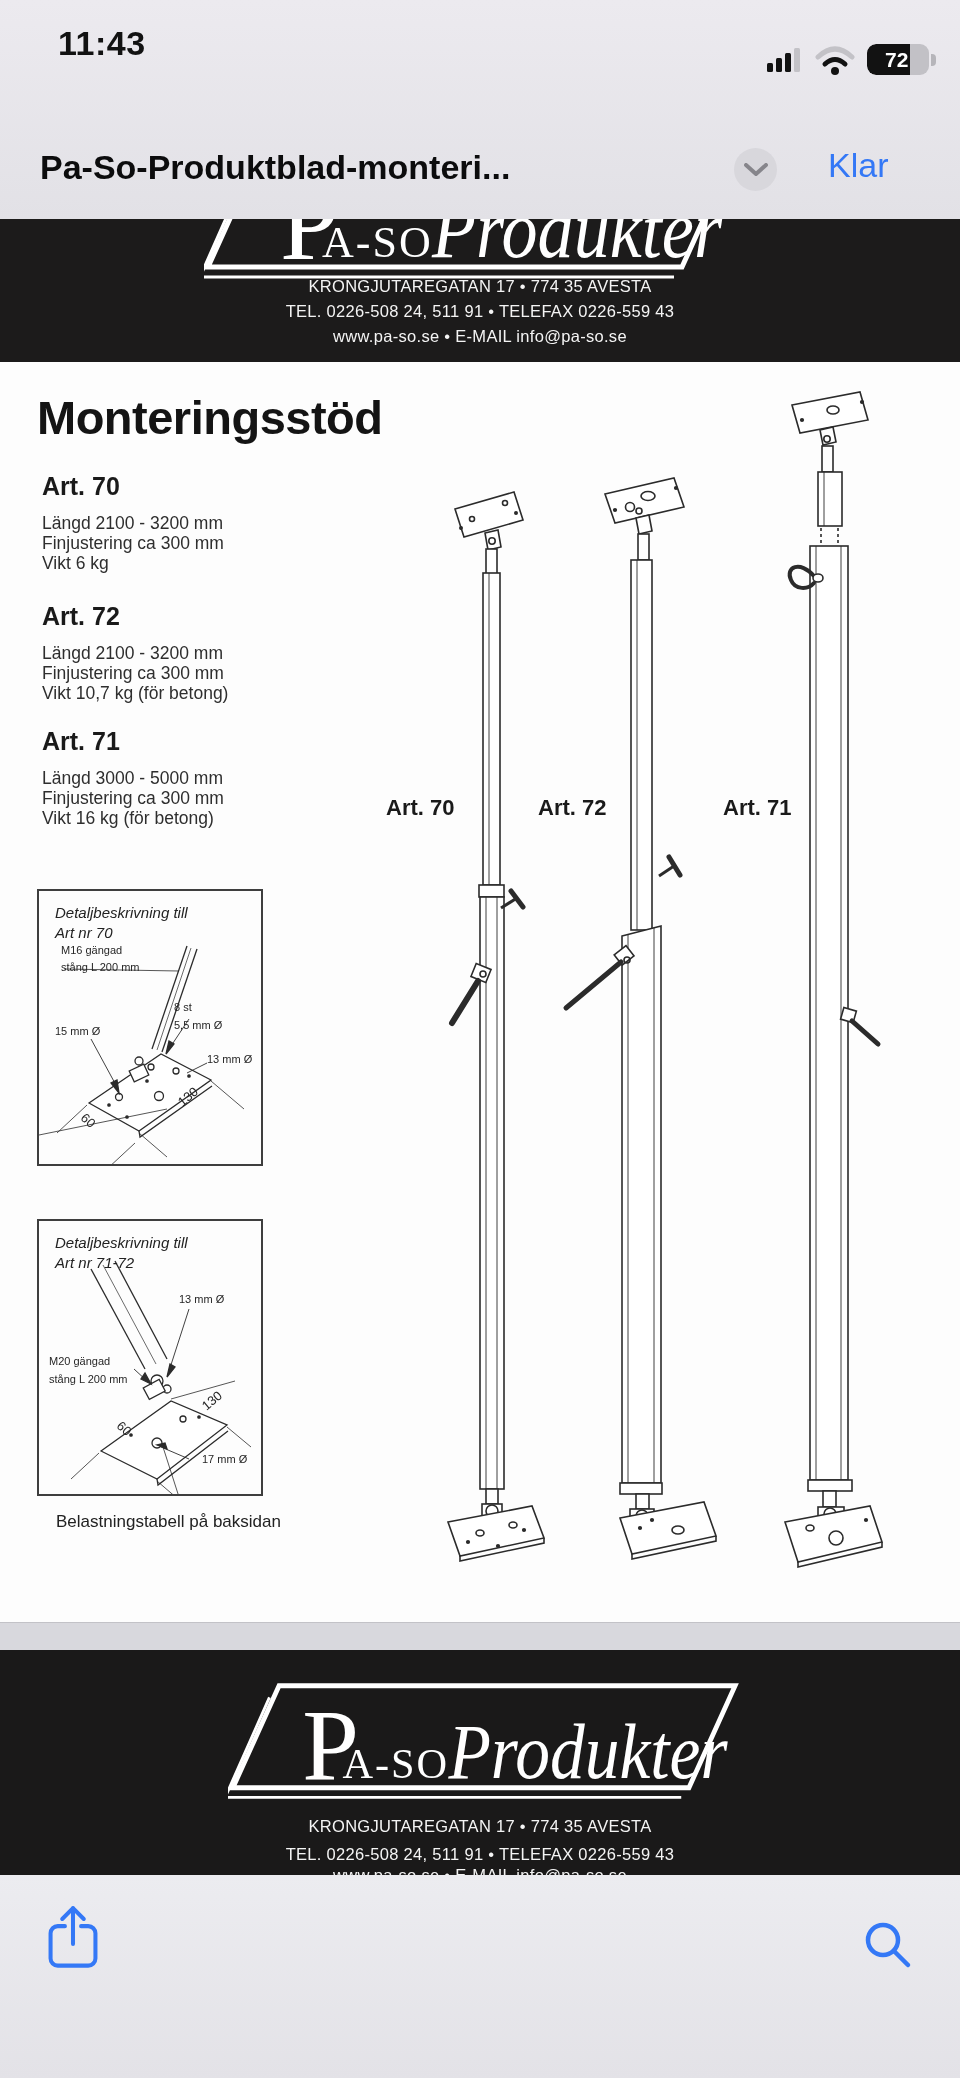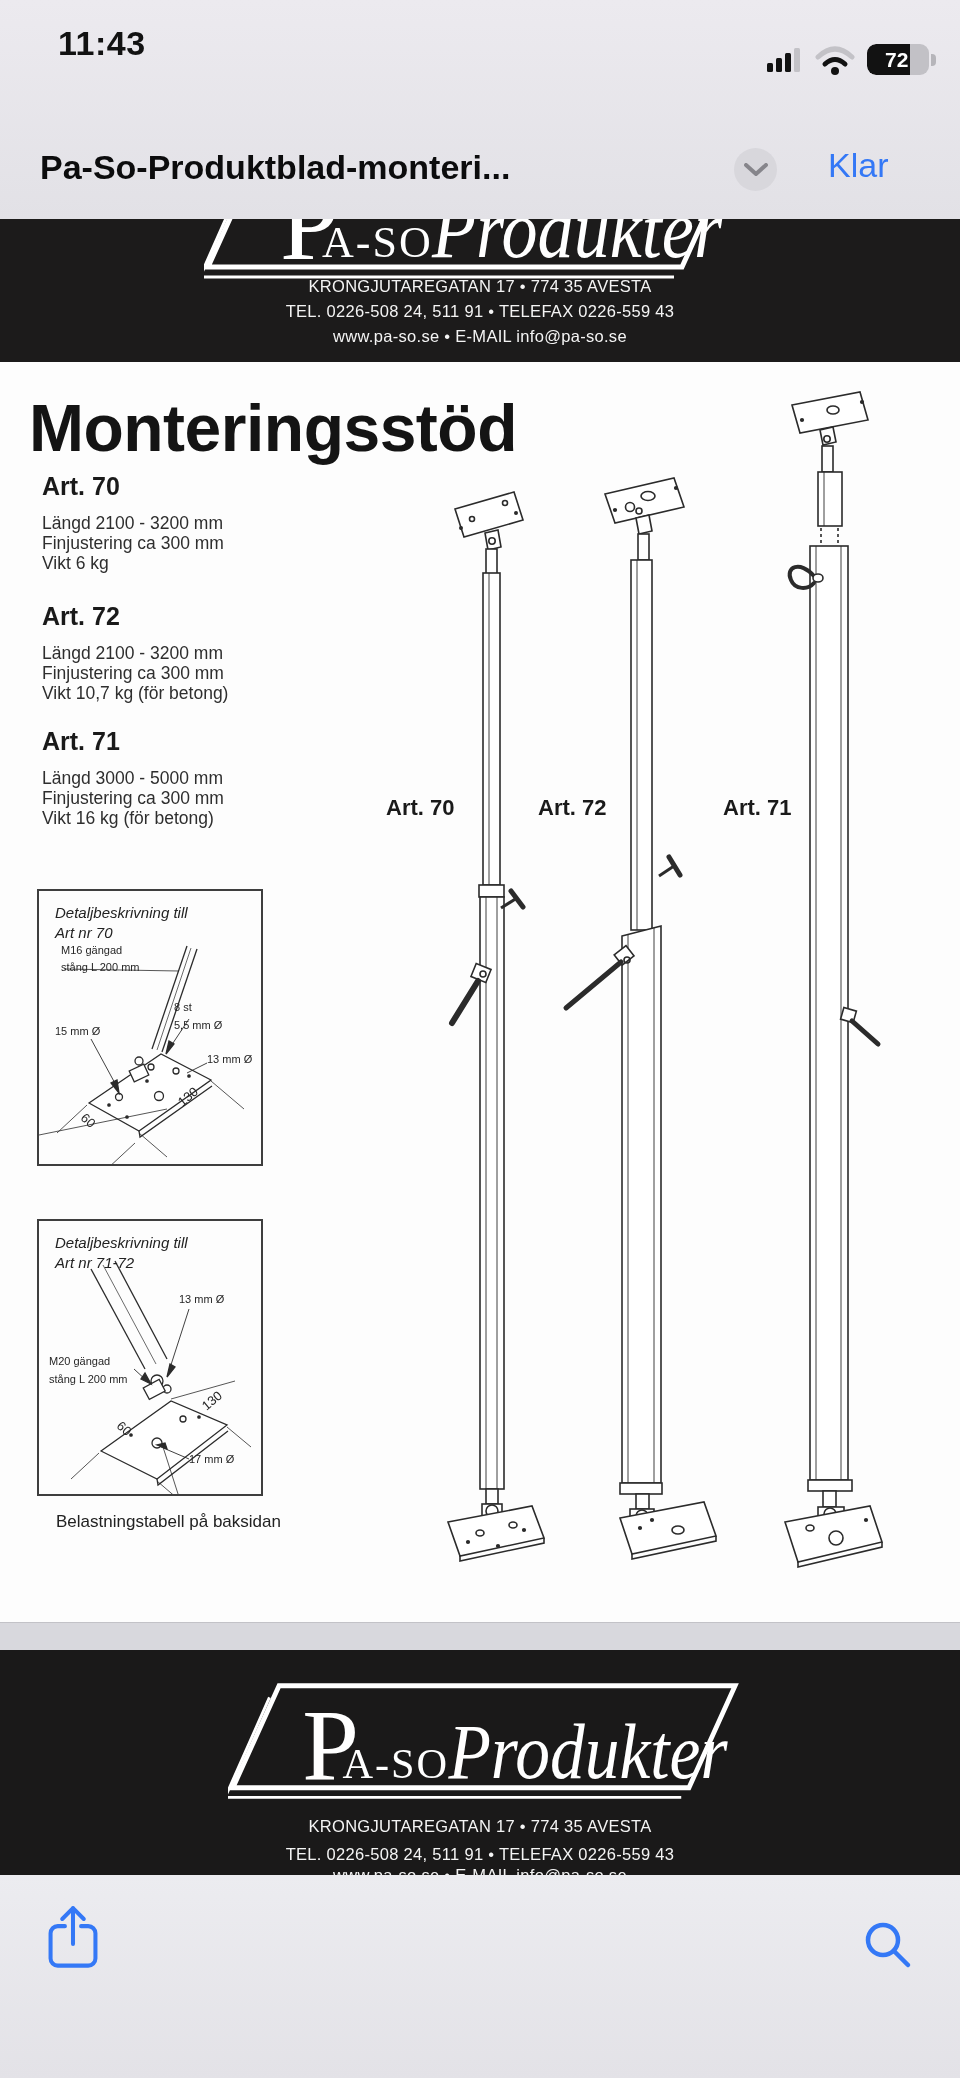--- a/index.html
+++ b/index.html
@@ -22,21 +22,21 @@
   .chev-btn{left:734px;top:148px;width:43px;height:43px;border-radius:50%;background:#d8d7dc;
     display:flex;align-items:center;justify-content:center;}
   .done-btn{left:828px;top:146px;font-size:34px;color:#3478f6;font-weight:500;}
 
   
   .pdf-header{left:0;top:219px;width:960px;height:143px;background:#1c1b1b;overflow:hidden;}
   .pdf-white{left:0;top:362px;width:960px;height:1260px;background:#fdfdfd;}
   .addr{width:960px;text-align:center;color:#f4f4f4;font-size:16.5px;letter-spacing:.3px;}
   .logo-svg{display:block;}
 
-  .doc-title{left:29px;top:390px;font-size:66px;font-weight:800;color:#141414;letter-spacing:-.5px;}
+  .doc-title{left:37px;top:390px;font-size:47px;font-weight:800;color:#141414;letter-spacing:-.5px;}
   .prod{left:42px;width:240px;color:#222;}
   .prod .pname{font-size:25px;font-weight:700;margin-bottom:12px;color:#1a1a1a;}
   .prod .pline{font-size:17.5px;line-height:20px;color:#2e2e2e;}
 
   .fig-label{font-size:22px;font-weight:700;color:#1a1a1a;}
 
   .detail-box{width:222px;height:273px;border:2px solid #3e3e3e;background:#fdfdfd;}
   .detail-box .dtitle{position:absolute;left:16px;top:12px;font-size:15px;line-height:20px;color:#222;font-style:italic;}
   .dlabel{position:absolute;font-size:11px;color:#262626;white-space:nowrap;}
   .rot-neg{transform:rotate(-40deg);}
@@ -301,21 +301,21 @@
     </svg>
     <div class="dtitle">
       <div>Detaljbeskrivning till</div>
       <div>Art nr 71-72</div>
     </div>
     <span class="dlabel" style="left:140px;top:72px;">13 mm Ø</span>
     <span class="dlabel" style="left:10px;top:134px;text-align:right;">M20 gängad</span>
     <span class="dlabel" style="left:10px;top:152px;">stång L 200 mm</span>
     <span class="dlabel rot-neg" style="left:162px;top:172px;font-size:13px;">130</span>
     <span class="dlabel rot-pos" style="left:78px;top:200px;font-size:13px;">60</span>
-    <span class="dlabel" style="left:150px;top:232px;">17 mm Ø</span>
+    <span class="dlabel" style="left:163px;top:232px;">17 mm Ø</span>
   </div>
 
   <div class="abs footnote">Belastningstabell på baksidan</div>
 
   <div class="abs page-gap"></div>
 
   <div class="abs pdf-footer">
     <svg class="abs logo-svg" style="left:228px;top:30px;" width="512" height="127" viewBox="0 0 530 132">
       <polygon points="52,6 526,6 478,112 4,112" fill="none" stroke="#ffffff" stroke-width="5"></polygon>
       <path d="M42,18 L-4,122 L470,122" fill="none" stroke="#ffffff" stroke-width="3"></path>

